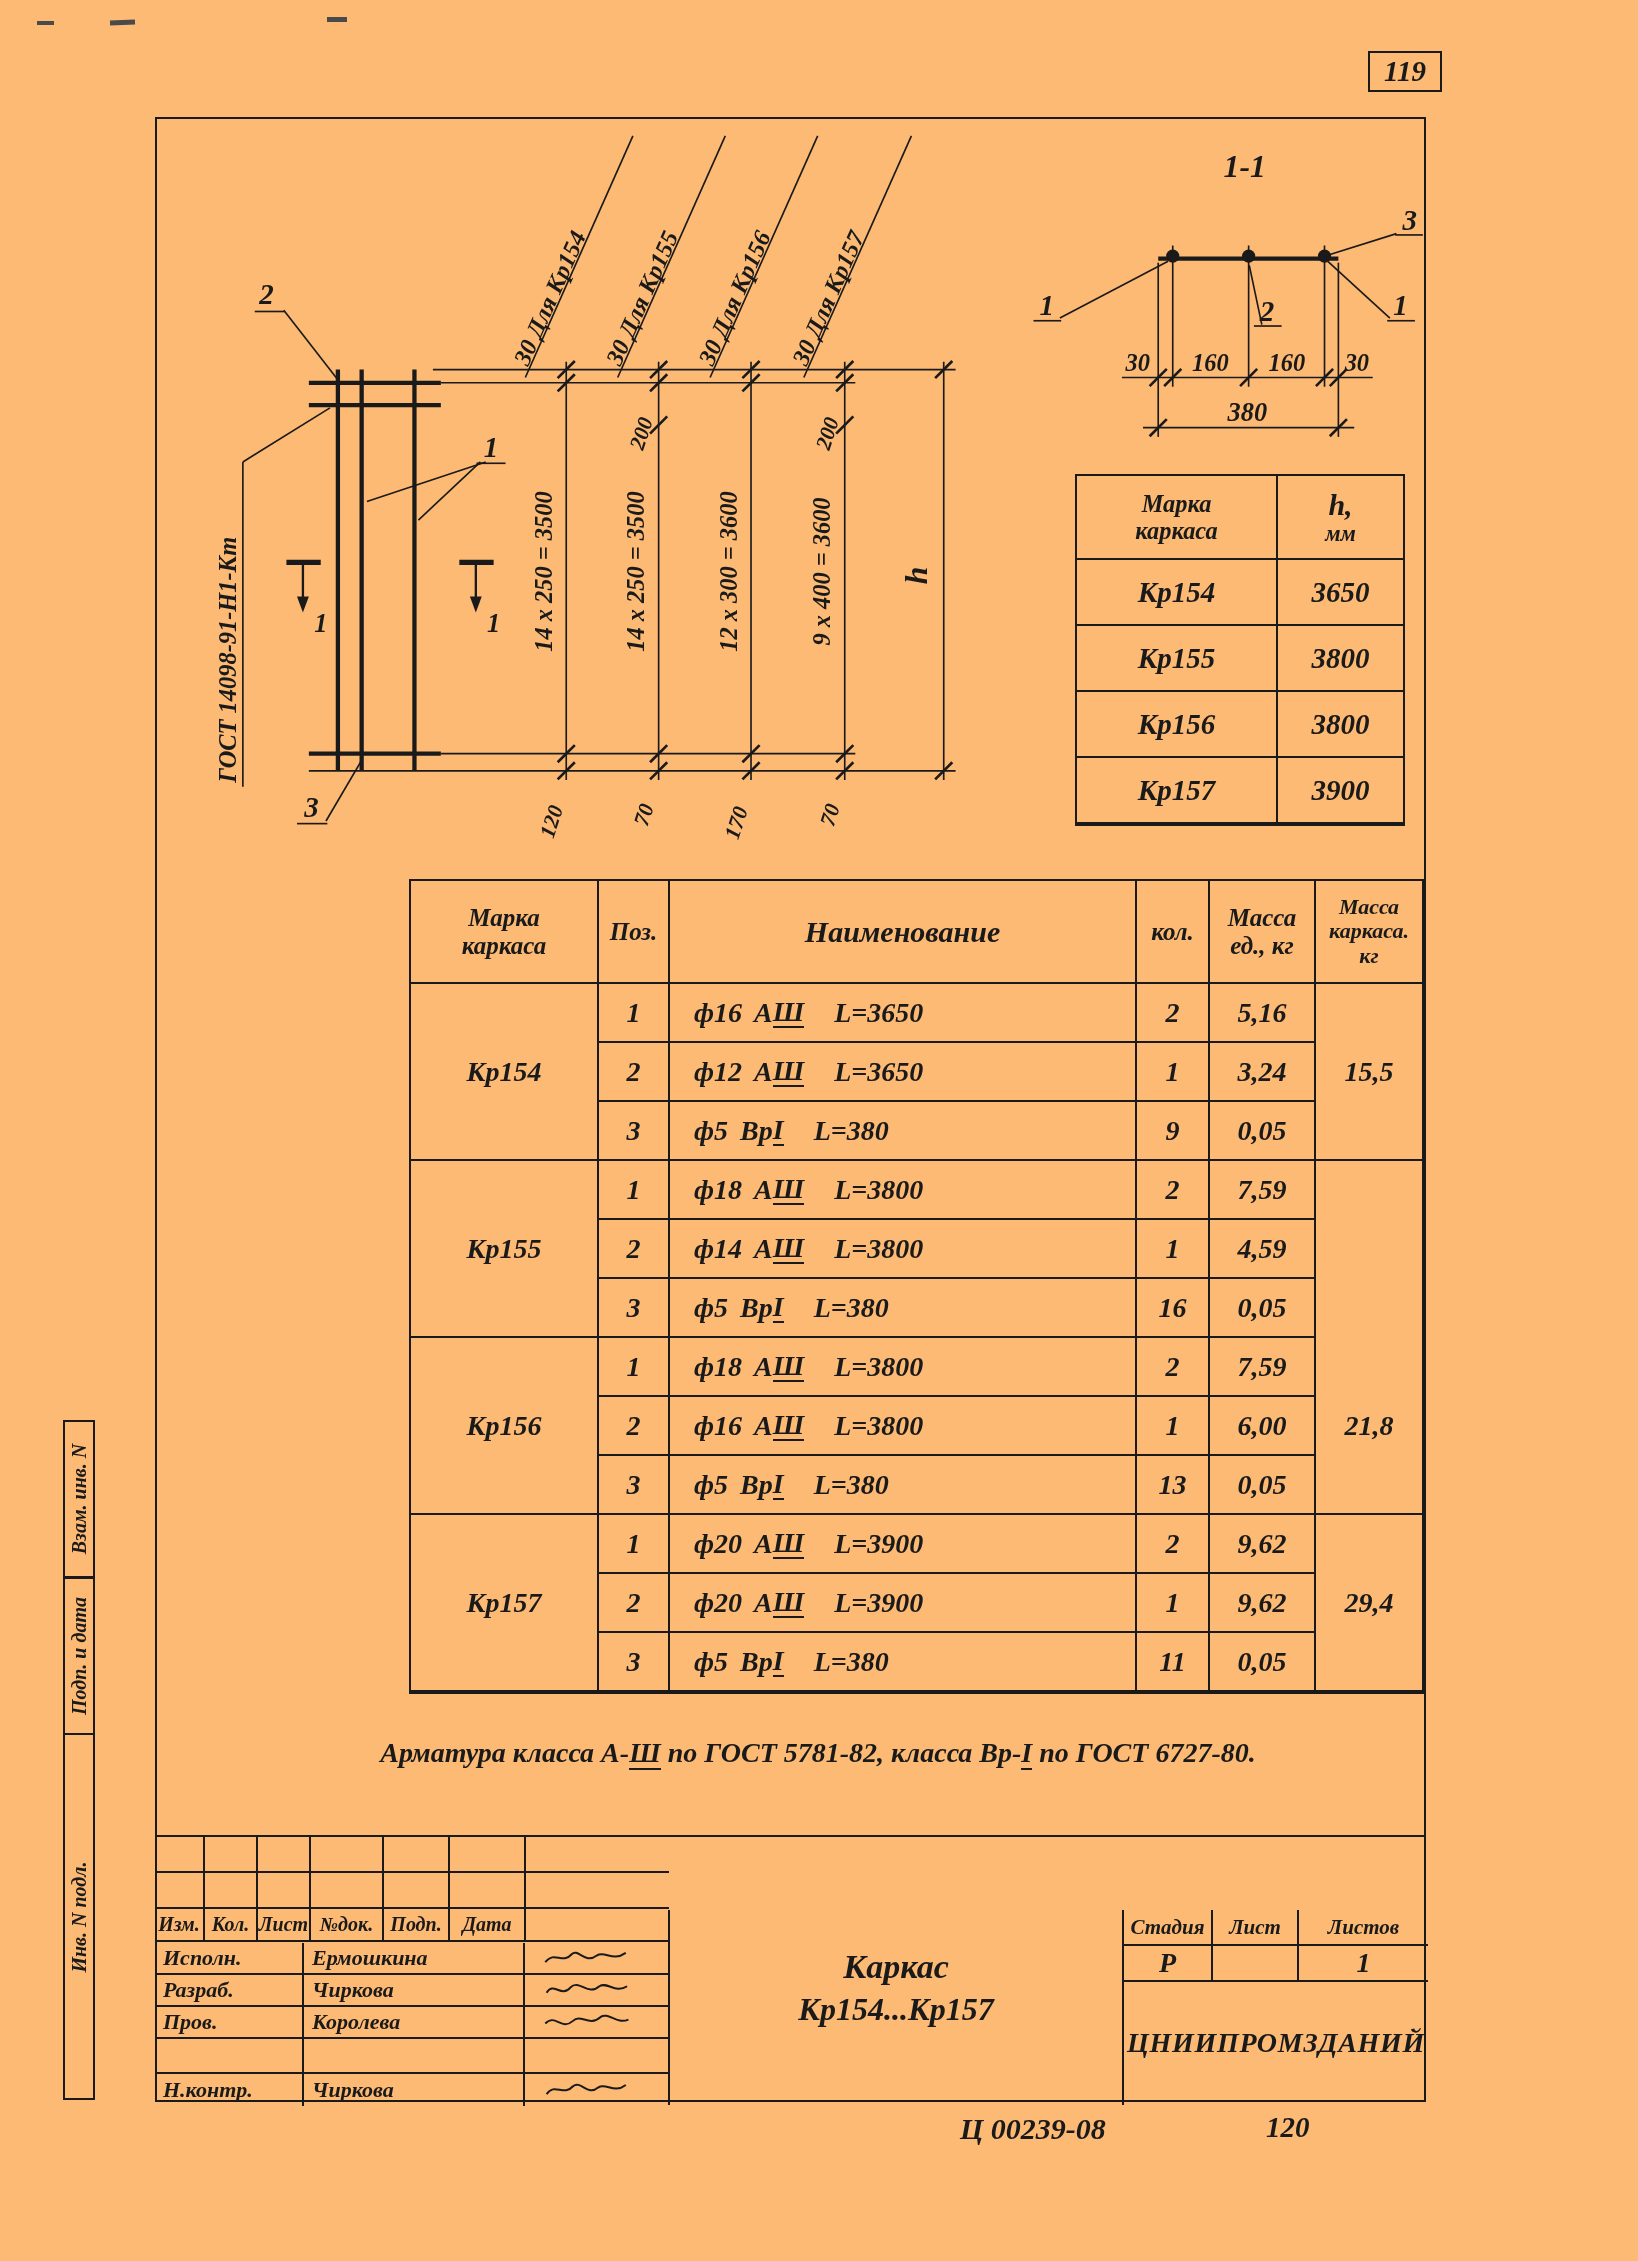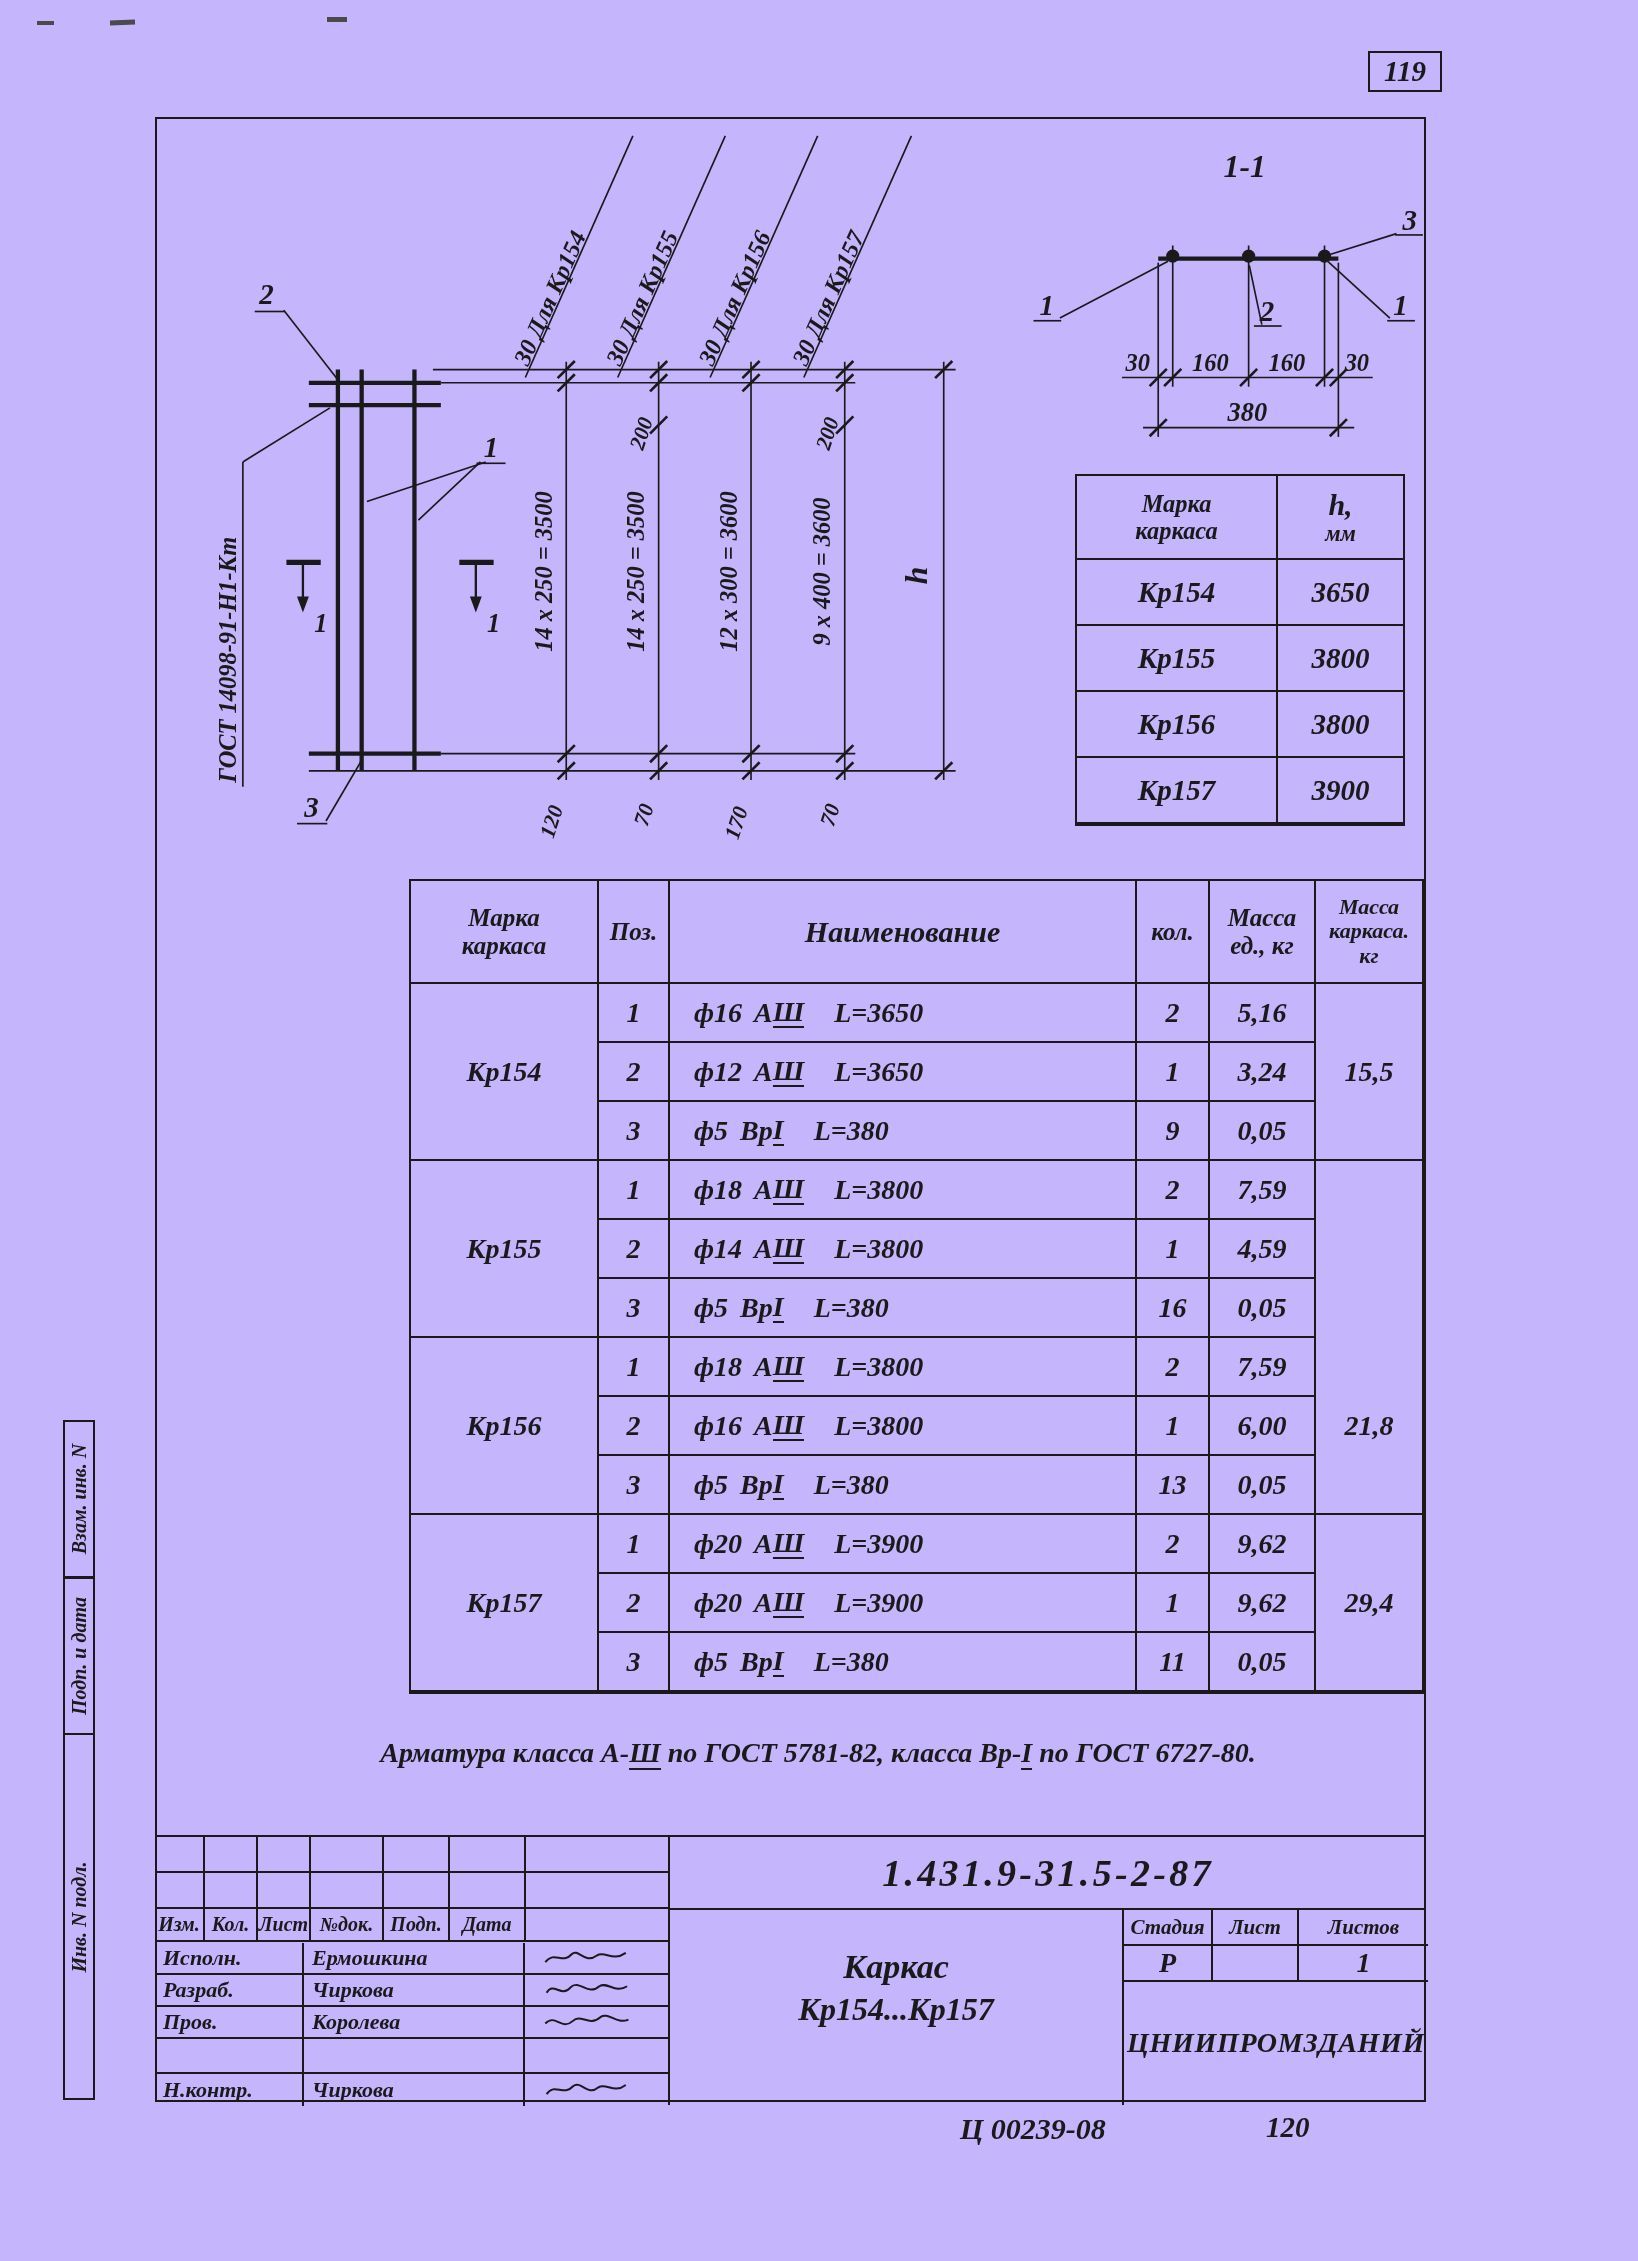--- a/index.html
+++ b/index.html
@@ -1,18 +1,18 @@
 <!DOCTYPE html>
 <html style="font-size:10.6px"><head>
 <meta charset="utf-8">
 <style>
   :root { --ink:#1a1a1a; }
   * { box-sizing:border-box; }
   body { margin:0; background:#ffffff; }
-  .page { position:relative; width:1638px; height:2261px; background:#c4b5fd;
+  .page { position:relative; width:1638px; height:2261px; background:#fdba74;
           font-family:"Liberation Serif", serif; font-style:italic; font-weight:700;
           color:var(--ink); overflow:hidden; }
 
   .frame { position:absolute; left:155px; top:117px; width:1271px; height:1985px;
            border:2.6px solid var(--ink); }
 
   .pageno { position:absolute; left:1368px; top:51px; width:74px; height:41px;
             border:2px solid var(--ink); display:flex; align-items:center;
             justify-content:center; font-size:29px; }
 
@@ -588,23 +588,20 @@
       <div class="scell"></div>
       <div class="scell">Н.контр.</div>
       <div class="scell">Чиркова</div>
       <div class="scell ssig">
         <svg viewBox="0 0 140 40">
             <path d="M8 26 C 20 8, 34 30, 48 14 C 60 4, 70 30, 86 16 C 98 8, 110 26, 128 12" fill="none" stroke="#1a1a1a" stroke-width="3"></path>
           </svg>
       </div>
     </div>
 
-    <div class="docnum">
-      <span>1.431.9-31.5-2-87</span>
-    </div>
 
     <div class="subject">
       <div class="subj1">Каркас</div>
       <div class="subj2">Кр154...Кр157</div>
     </div>
 
     <div class="stampgrid">
       <div class="stcell sth">Стадия</div>
       <div class="stcell sth">Лист</div>
       <div class="stcell sth">Листов</div>

